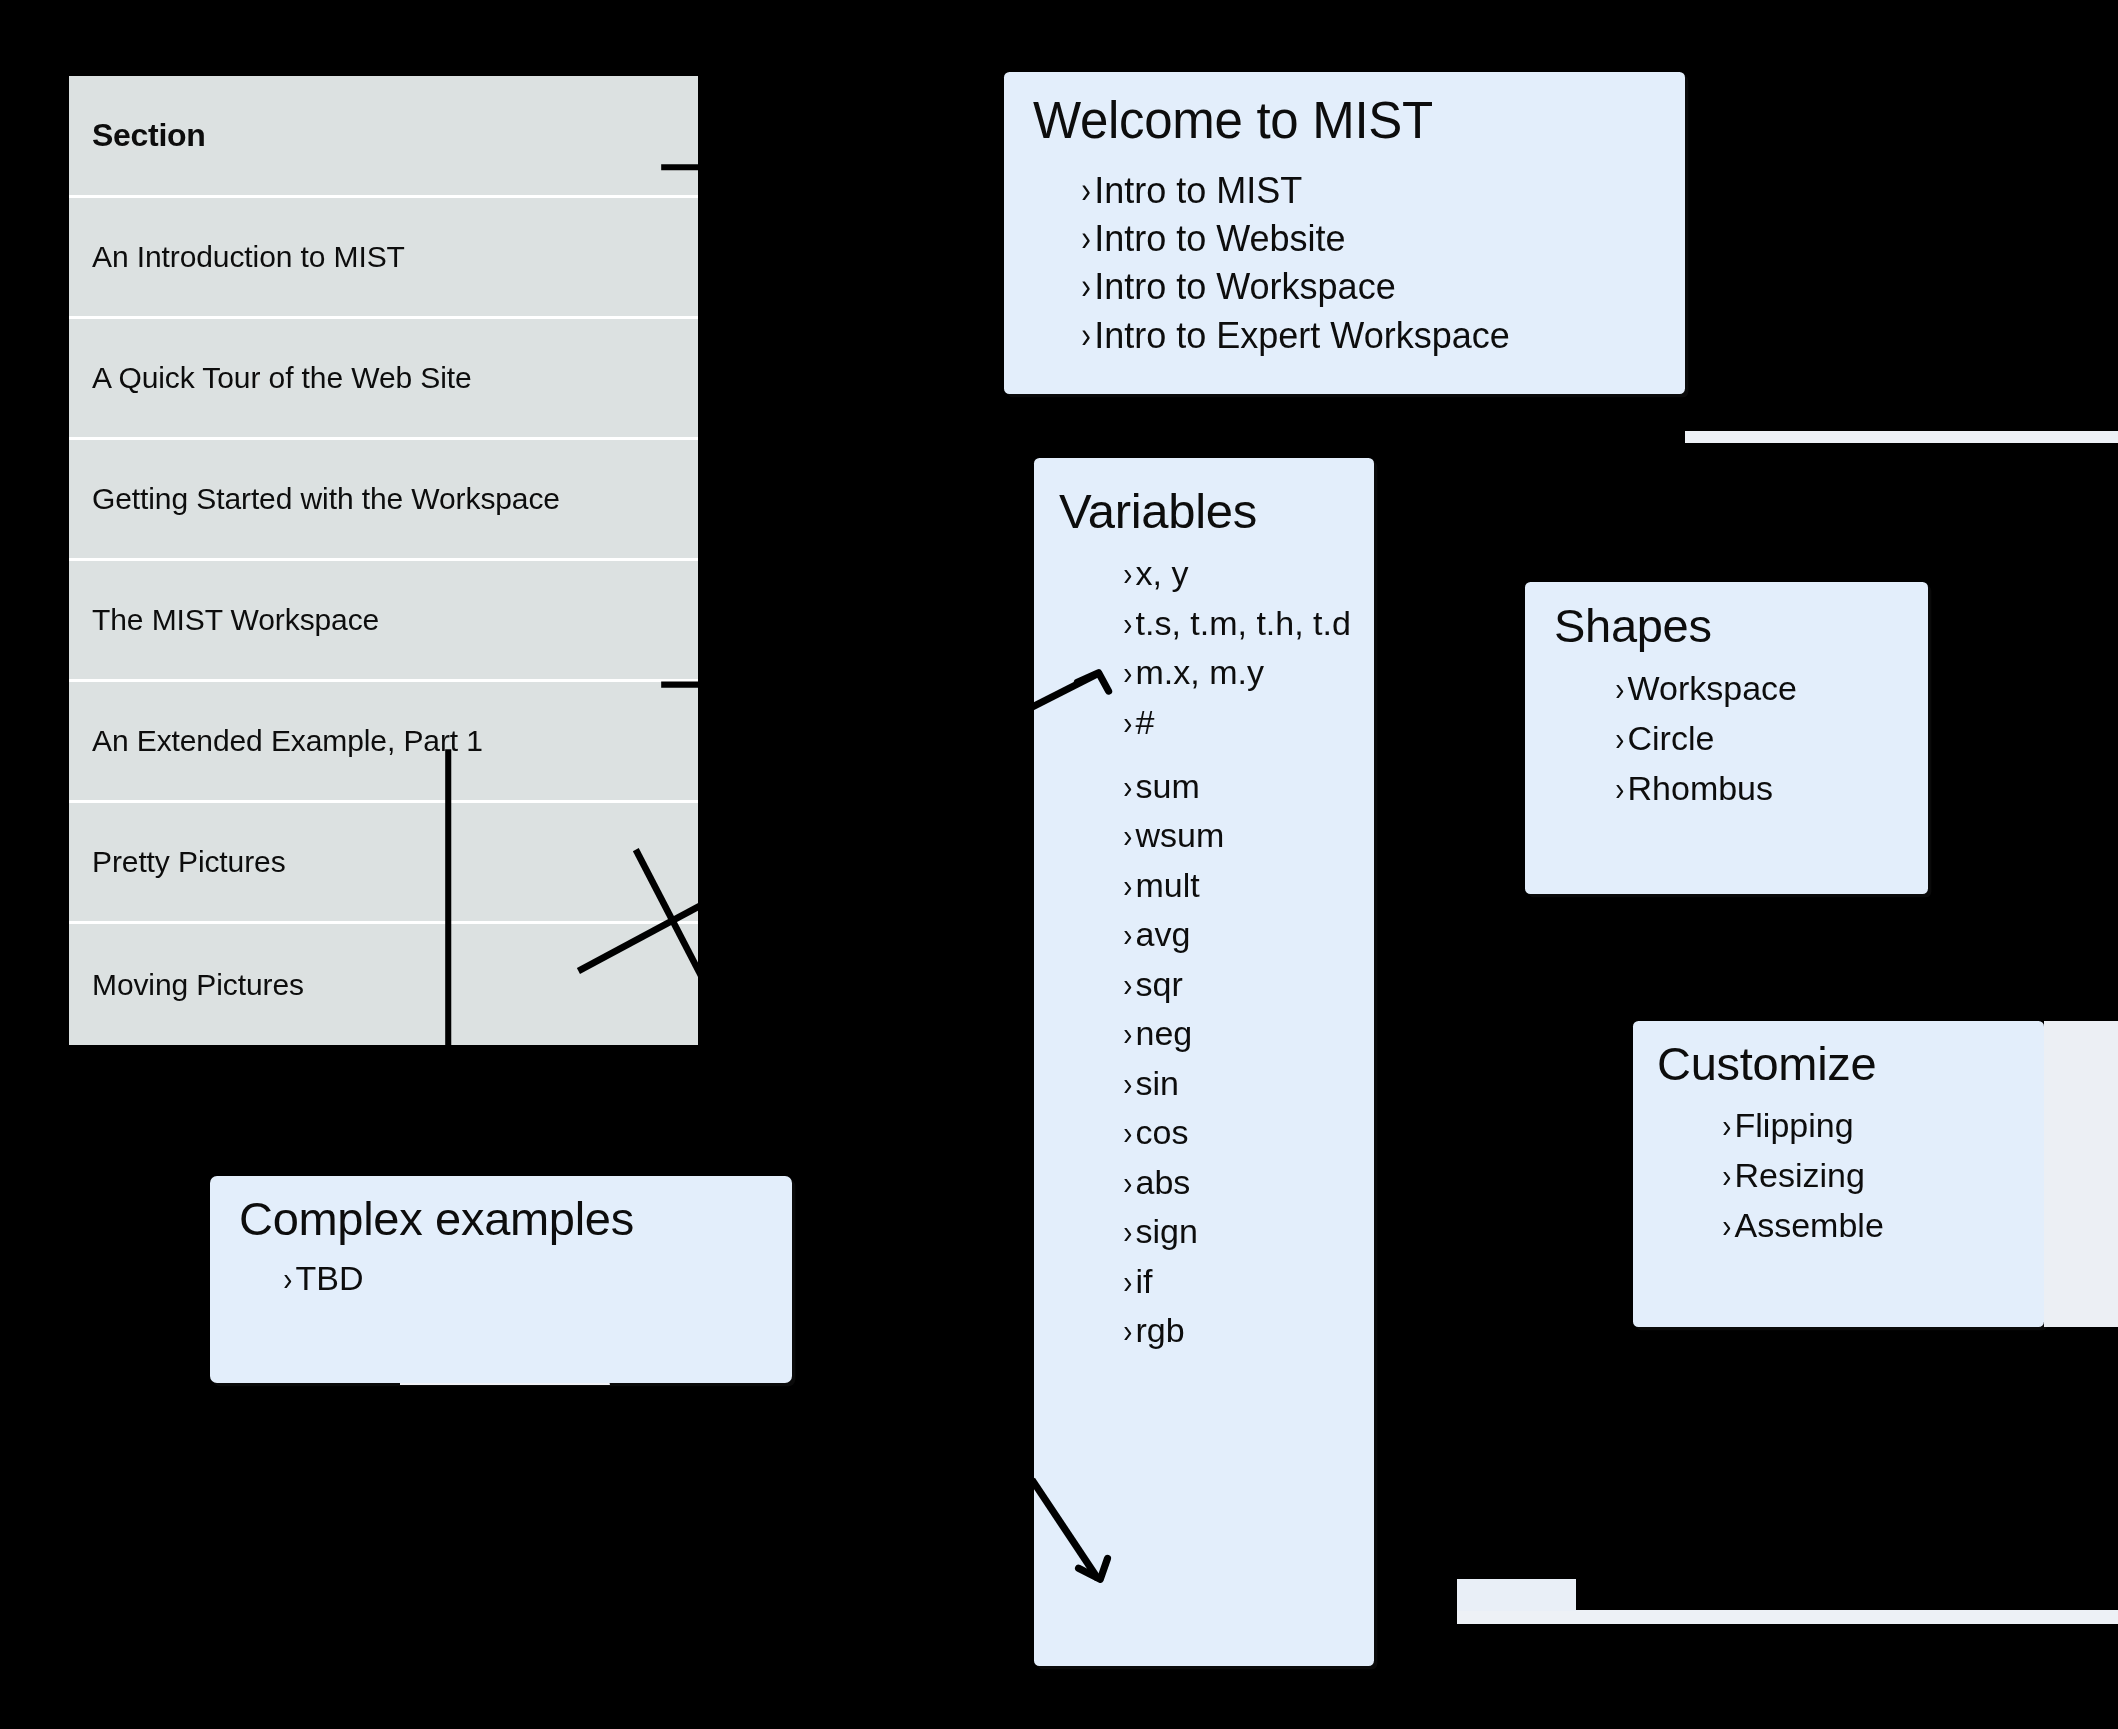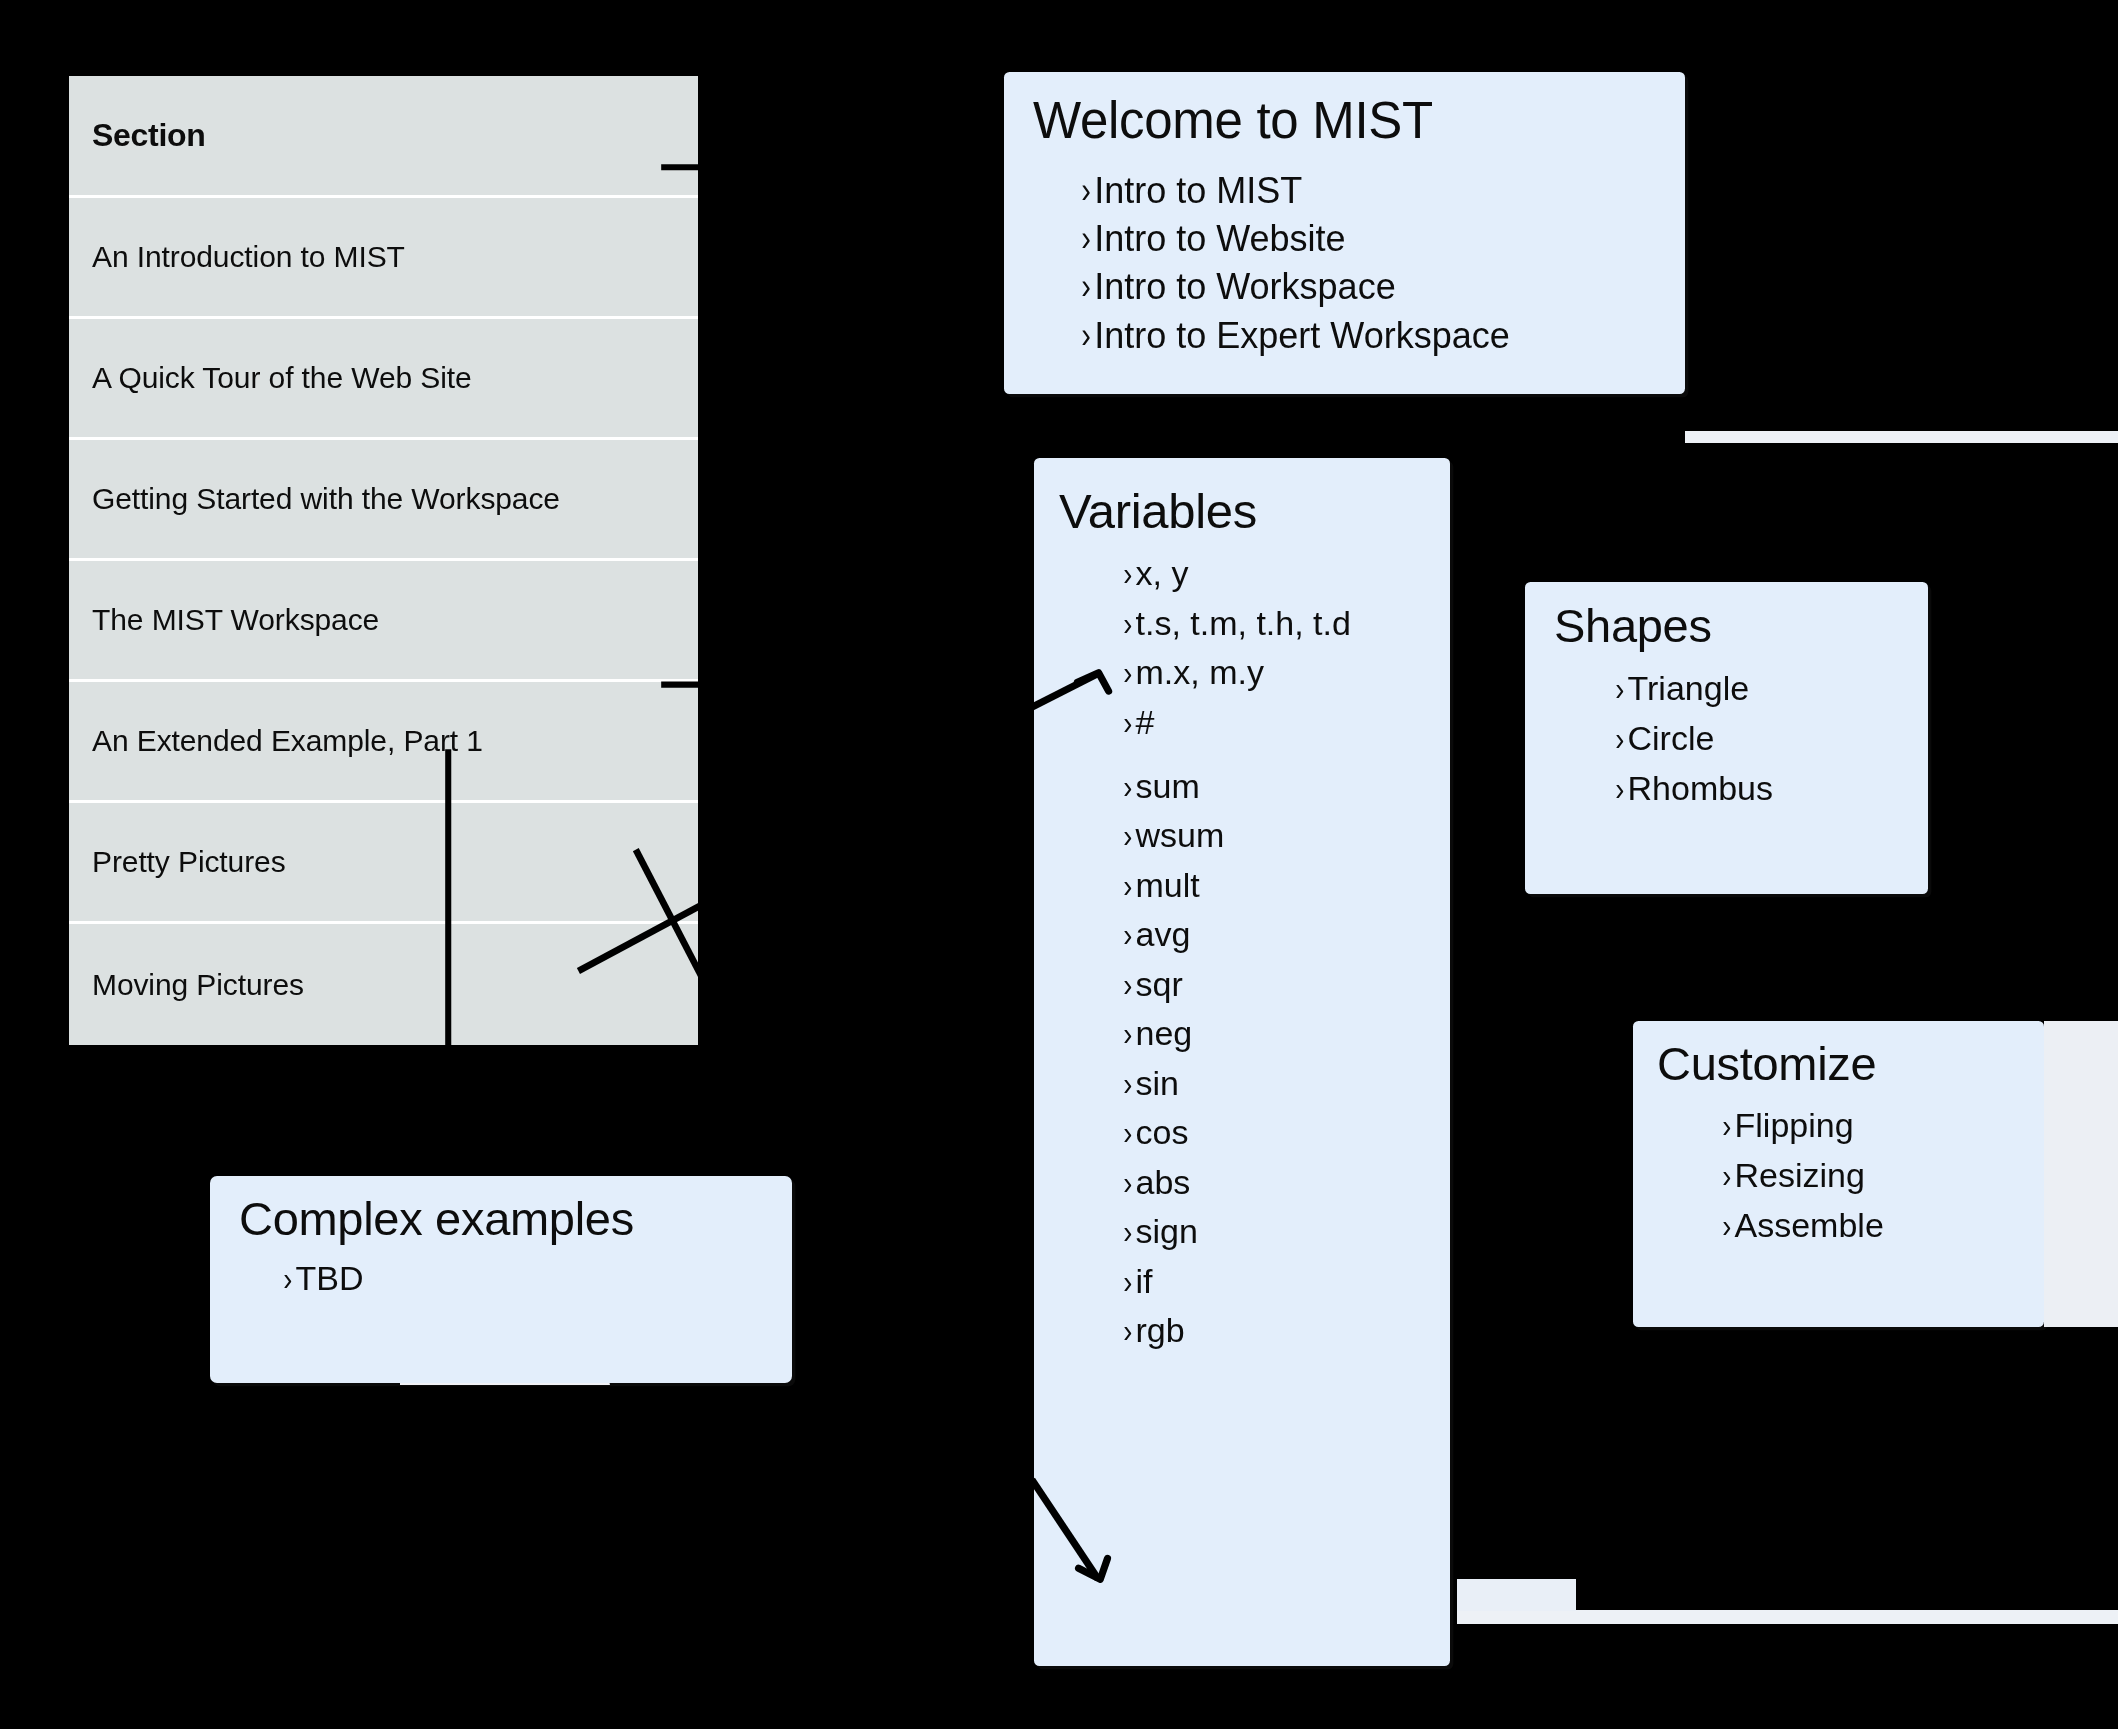--- a/index.html
+++ b/index.html
@@ -31,21 +31,21 @@
   #connectors{position:absolute;left:0;top:0;width:2119px;height:1729px;
               pointer-events:none;}
 
   
   #welcome{left:1004px;top:72px;width:681px;height:322px;}
   #welcome .title{font-size:51px;padding:23px 0 0 29px;}
   #welcome ul{padding:21px 0 0 76px;}
   #welcome li{font-size:36px;line-height:1.34;}
 
   
-  #varfun{left:1034px;top:458px;width:416px;height:1208px;}
+  #varfun{left:1034px;top:458px;width:340px;height:1208px;}
   #varfun .title{font-size:49px;}
   #varfun .t-vars{padding:29px 0 0 25px;}
   #varfun .t-funcs{padding:19px 0 0 25px;}
   #varfun ul.vars{padding:13.2px 0 0 88px;}
   #varfun ul.vars li{font-size:34px;line-height:1.46;}
   #varfun ul.funcs{padding:14.3px 0 0 88px;}
   #varfun ul.funcs li{font-size:34px;line-height:1.455;}
 
   
   #shapes{left:1525px;top:582px;width:403px;height:312px;}
@@ -218,21 +218,21 @@
       <span>rgb</span>
     </li>
   </ul>
 </div>
 
 <div id="shapes" class="card">
   <div class="title">Shapes</div>
   <ul>
     <li>
       <span class="chev">›</span>
-      <span>Triangle</span>
+      <span>Workspace</span>
     </li>
     <li>
       <span class="chev">›</span>
       <span>Circle</span>
     </li>
     <li>
       <span class="chev">›</span>
       <span>Rhombus</span>
     </li>
   </ul>

